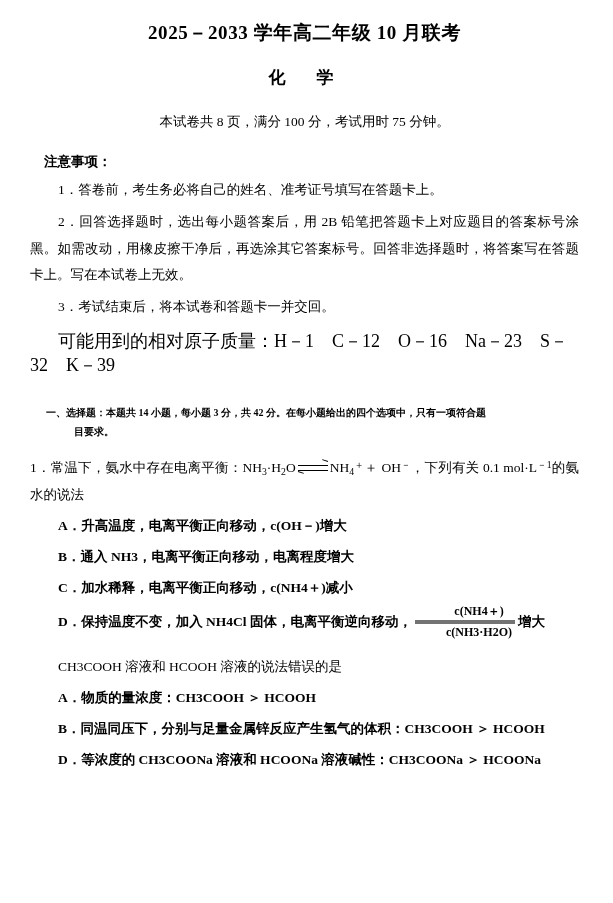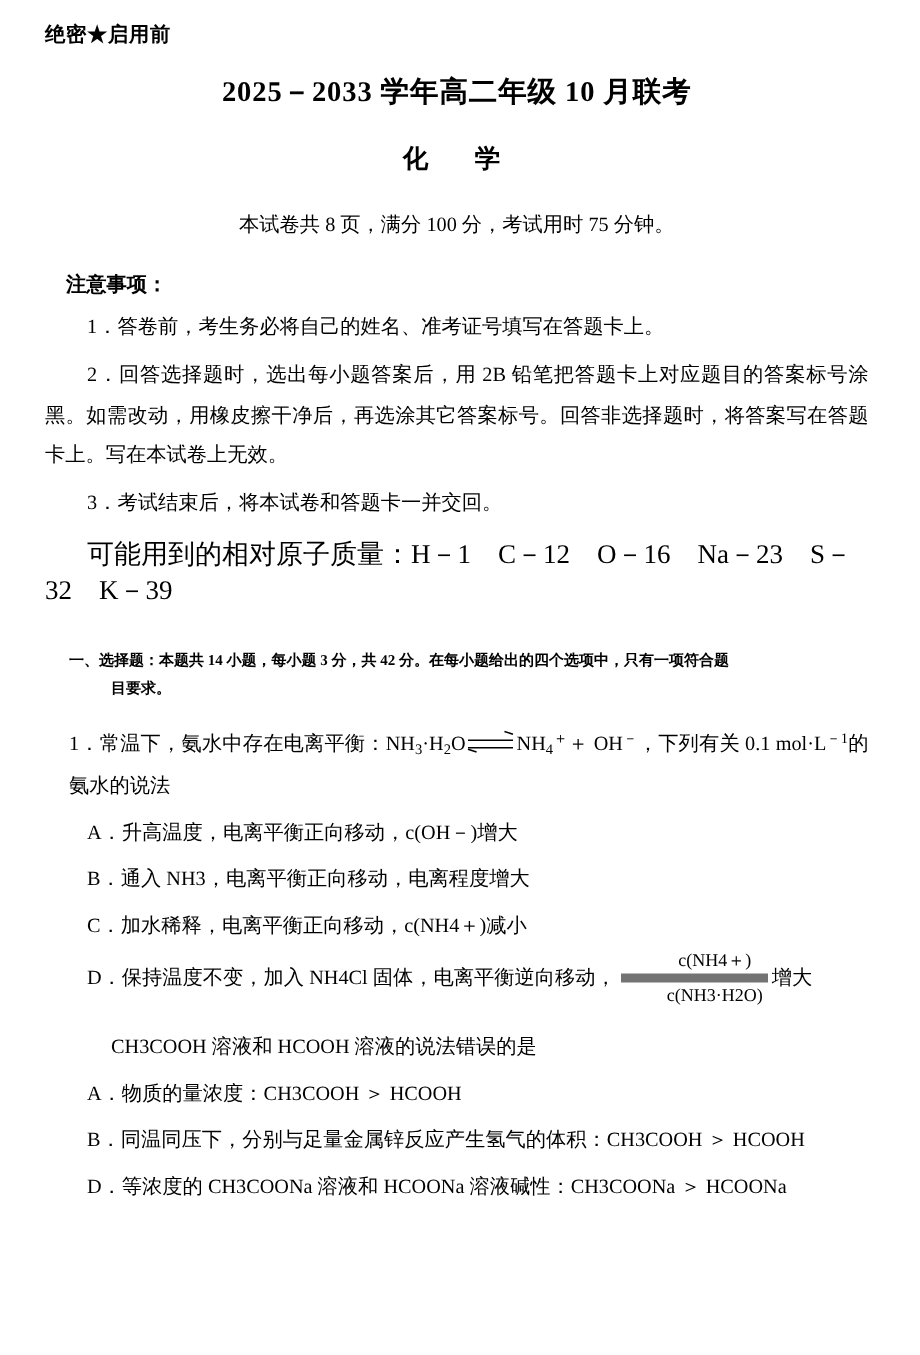--- a/index.html
+++ b/index.html
@@ -67,45 +67,46 @@
     font-size: 10px;
     line-height: 1.95;
     margin: 26px 0 0 16px;
     text-align: justify;
   }
   .section-head b { font-weight: bold; }
   .section-head .indent2 { display:block; text-indent: 28px; }
   .q {
     font-size: 13.5px;
     line-height: 2.0;
-    margin: 12px 0 0 16px;
+    margin: 12px 0 0 0;
     text-align: justify;
   }
   .q-body { display: block; }
   .q-cont { display: block; text-indent: 28px; }
   .opt {
     font-size: 13.5px;
     line-height: 2.0;
     margin: 4px 0 0 0;
     text-indent: 28px;
+    font-weight: bold;
   }
   .opt-frac { text-indent: 28px; }
   .frac {
     display: inline-block;
     vertical-align: middle;
     text-align: center;
     margin: 0 3px;
     position: relative;
     top: -1px;
   }
   .frac .num {
     display: block;
     font-size: 12px;
     padding: 0 3px 1px 3px;
-    border-bottom: 6px solid #737373;
+    border-bottom: 4px solid #737373;
     line-height: 1.25;
   }
   .frac .den {
     display: block;
     font-size: 12px;
     padding: 1px 3px 0 3px;
     line-height: 1.25;
   }
   sub { font-size: 0.72em; vertical-align: -0.28em; }
   sup { font-size: 0.72em; vertical-align: 0.45em; }
@@ -145,21 +146,20 @@
     background: #000;
     transform: rotate(18deg);
     transform-origin: left center;
   }
 </style>
 </head>
 <body>
 
 <div class="page">
 
-  <div class="secret">绝密★启用前</div>
 
   <h1 class="exam-title">2025－2033 学年高二年级 10 月联考</h1>
 
   <div class="subject">化　学</div>
 
   <div class="meta-line">本试卷共 8 页，满分 100 分，考试用时 75 分钟。</div>
 
   <div class="notice-title">注意事项：</div>
 
   <div class="notice-item">1．答卷前，考生务必将自己的姓名、准考证号填写在答题卡上。</div>

